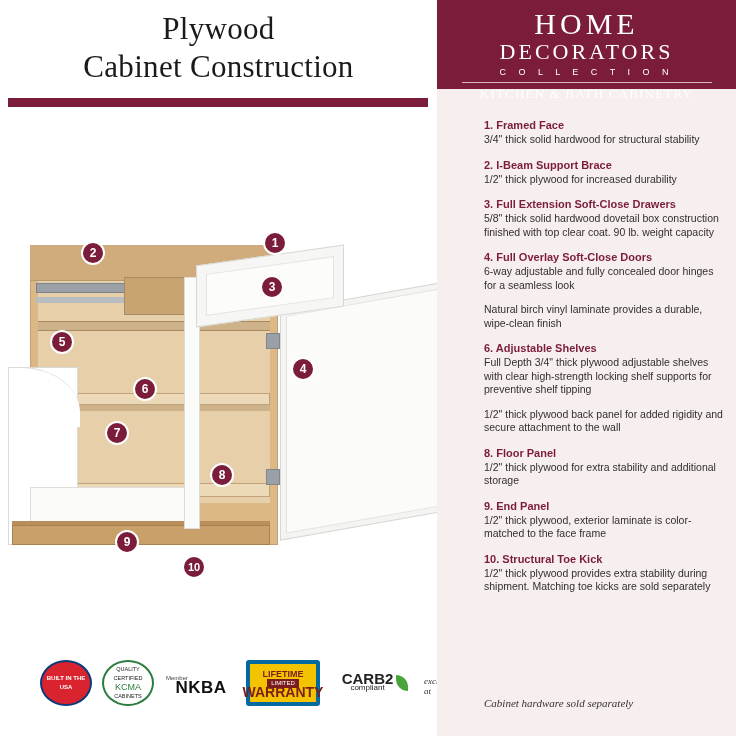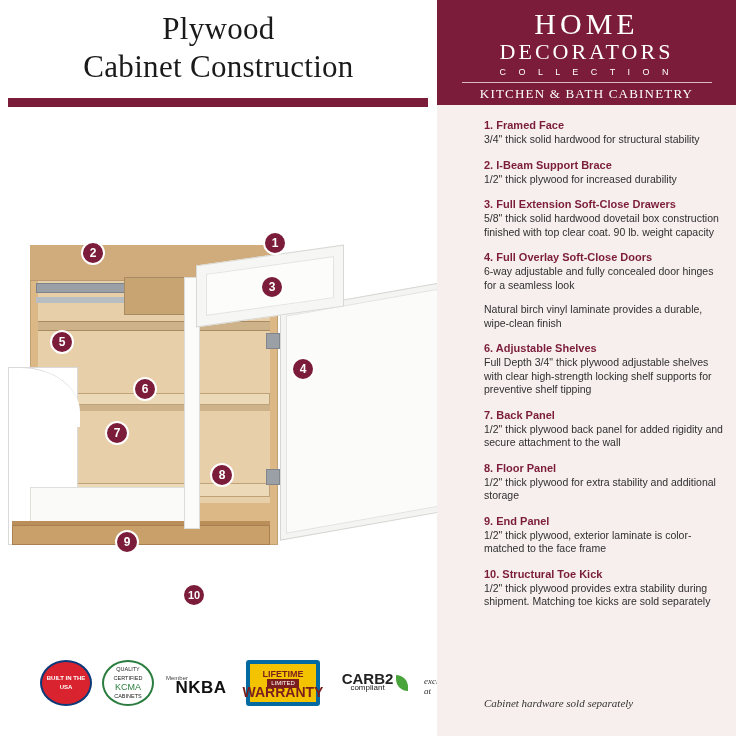--- a/index.html
+++ b/index.html
@@ -17,21 +17,21 @@
   .title-block { position:absolute; left:0; top:10px; width:437px; text-align:center; }
   .title-line {
     font-family:"Liberation Serif", serif;
     font-size:31px; color:#1a1a1a; line-height:38px; letter-spacing:.3px;
   }
   .title-rule { position:absolute; left:8px; top:98px; width:420px; height:9px; background:#7b1d3a; }
 
   
   .right-pane { position:absolute; left:437px; top:0; width:299px; height:736px; background:#f7eeee; }
   .logo-block {
-    position:absolute; left:0; top:0; width:299px; height:105px; background:#7b1d3a; color:#fff;
+    position:absolute; left:0; top:0; width:299px; height:89px; background:#7b1d3a; color:#fff;
     text-align:center; padding-top:8px;
   }
   .logo-home {
     font-family:"Liberation Serif", serif; font-size:30px; letter-spacing:4px; line-height:32px;
   }
   .logo-dec {
     font-family:"Liberation Serif", serif; font-size:22px; letter-spacing:3px; line-height:24px;
   }
   .logo-coll {
     font-family:"Liberation Sans", sans-serif; font-size:9px; letter-spacing:5px; line-height:16px;
@@ -231,21 +231,21 @@
 
       <div class="callout" style="left:255px;top:6px;">1</div>
       <div class="callout" style="left:73px;top:16px;">2</div>
       <div class="callout" style="left:252px;top:50px;">3</div>
       <div class="callout" style="left:283px;top:132px;">4</div>
       <div class="callout" style="left:42px;top:105px;">5</div>
       <div class="callout" style="left:125px;top:152px;">6</div>
       <div class="callout" style="left:97px;top:196px;">7</div>
       <div class="callout" style="left:202px;top:238px;">8</div>
       <div class="callout" style="left:107px;top:305px;">9</div>
-      <div class="callout small-num" style="left:174px;top:330px;margin-top:28px;">10</div>
+      <div class="callout small-num" style="left:174px;top:330px;">10</div>
     </div>
 
     <div class="badges">
       <div class="badge badge-usa">
         <div class="b1">BUILT IN THE USA</div>
       </div>
       <div class="badge badge-kcma">
         <div class="b1">QUALITY CERTIFIED</div>
         <div class="b2">KCMA</div>
         <div class="b3">CABINETS</div>
@@ -299,21 +299,20 @@
       <div class="feature-desc">6-way adjustable and fully concealed door hinges for a seamless look</div>
     </div>
     <div class="feature">
       <div class="feature-desc">Natural birch vinyl laminate provides a durable, wipe-clean finish</div>
     </div>
     <div class="feature">
       <div class="feature-title">6. Adjustable Shelves</div>
       <div class="feature-desc">Full Depth 3/4" thick plywood adjustable shelves with clear high-strength locking shelf supports for preventive shelf tipping</div>
     </div>
     <div class="feature">
-      <div class="feature-title">7. Back Panel</div>
       <div class="feature-desc">1/2" thick plywood back panel for added rigidity and secure attachment to the wall</div>
     </div>
     <div class="feature">
       <div class="feature-title">8. Floor Panel</div>
       <div class="feature-desc">1/2" thick plywood for extra stability and additional storage</div>
     </div>
     <div class="feature">
       <div class="feature-title">9. End Panel</div>
       <div class="feature-desc">1/2" thick plywood, exterior laminate is color-matched to the face frame</div>
     </div>

